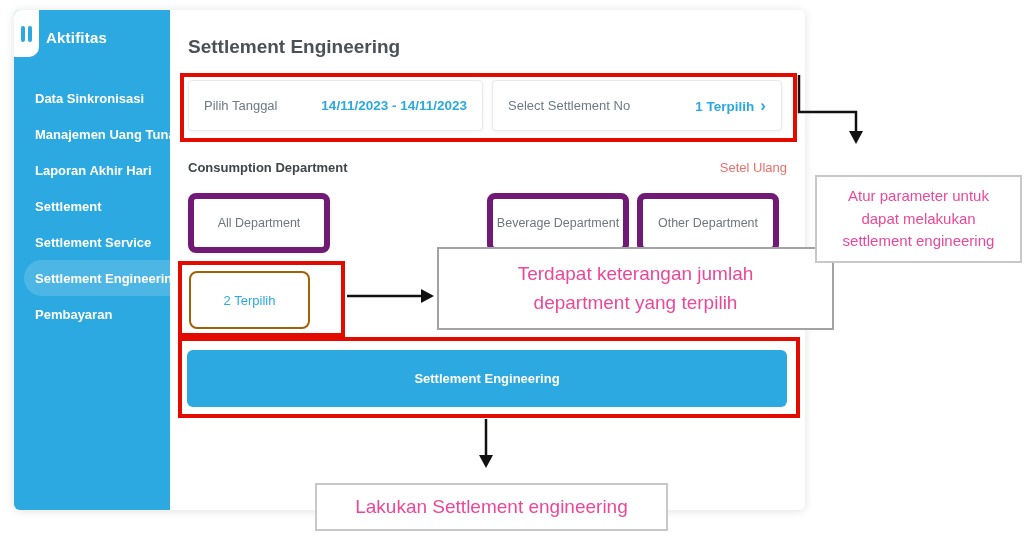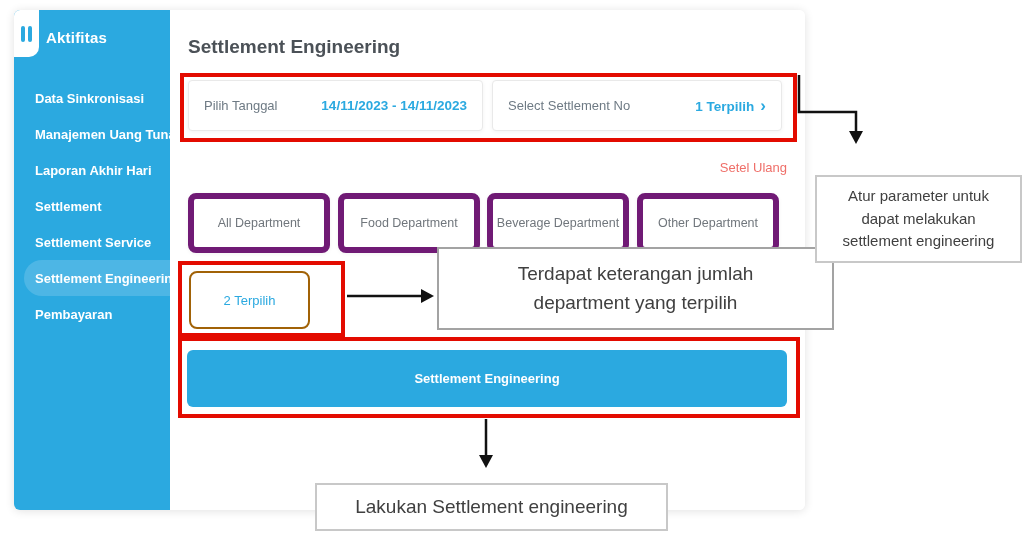--- a/index.html
+++ b/index.html
@@ -64,21 +64,21 @@
     background:#2BA9E0; border:none; border-radius:6px; color:#fff;
     font-family:"Liberation Sans",sans-serif; font-size:13px; font-weight:700;
     display:flex; align-items:center; justify-content:center; cursor:pointer;
   }
   
   .redbox { position:absolute; border:4px solid #E30B00; background:transparent; z-index:20; pointer-events:none; }
   .redbox.r1 { left:180px; top:73px;  width:617px; height:69px; }
   .redbox.r2 { left:178px; top:261px; width:167px; height:76px; }
   .redbox.r3 { left:178px; top:337px; width:622px; height:81px; }
   .note {
-    position:absolute; background:#fff; color:#404040; z-index:30;
+    position:absolute; background:#fff; color:#ec4899; z-index:30;
     display:flex; flex-direction:column; align-items:center; justify-content:center; text-align:center;
   }
   .note.mid    { left:437px; top:247px; width:397px; height:83px; border:2px solid #a3a3a3; font-size:19px; line-height:1.5; }
   .note.bottom { left:315px; top:483px; width:353px; height:48px; border:2px solid #c8c8c8; font-size:19px; }
   .note.right  { left:815px; top:175px; width:207px; height:88px; border:2px solid #c8c8c8; font-size:15px; line-height:1.5; }
   .arrows { position:absolute; left:0; top:0; z-index:40; pointer-events:none; }
 </style>
 </head>
 <body>
 
@@ -111,24 +111,24 @@
       <div class="filter-card date">
         <span class="filter-label">Pilih Tanggal</span>
         <span class="filter-value">14/11/2023 - 14/11/2023</span>
       </div>
 
       <div class="filter-card settle">
         <span class="filter-label">Select Settlement No</span>
         <span class="filter-value"><span>1 Terpilih</span><span class="chevron">›</span></span>
       </div>
 
+      <div class="dept-label">Consumption Department</div>
       <div class="reset-link">Setel Ulang</div>
 
       <div class="tab t0">All Department</div>
-      <div class="tab t1">Food Department</div>
       <div class="tab t2">Beverage Department</div>
       <div class="tab t3">Other Department</div>
 
       <div class="selected-card">2 Terpilih</div>
 
       <button class="submit-btn">Settlement Engineering</button>
     </main>
   </div>
 
   <div class="redbox r1"></div>

